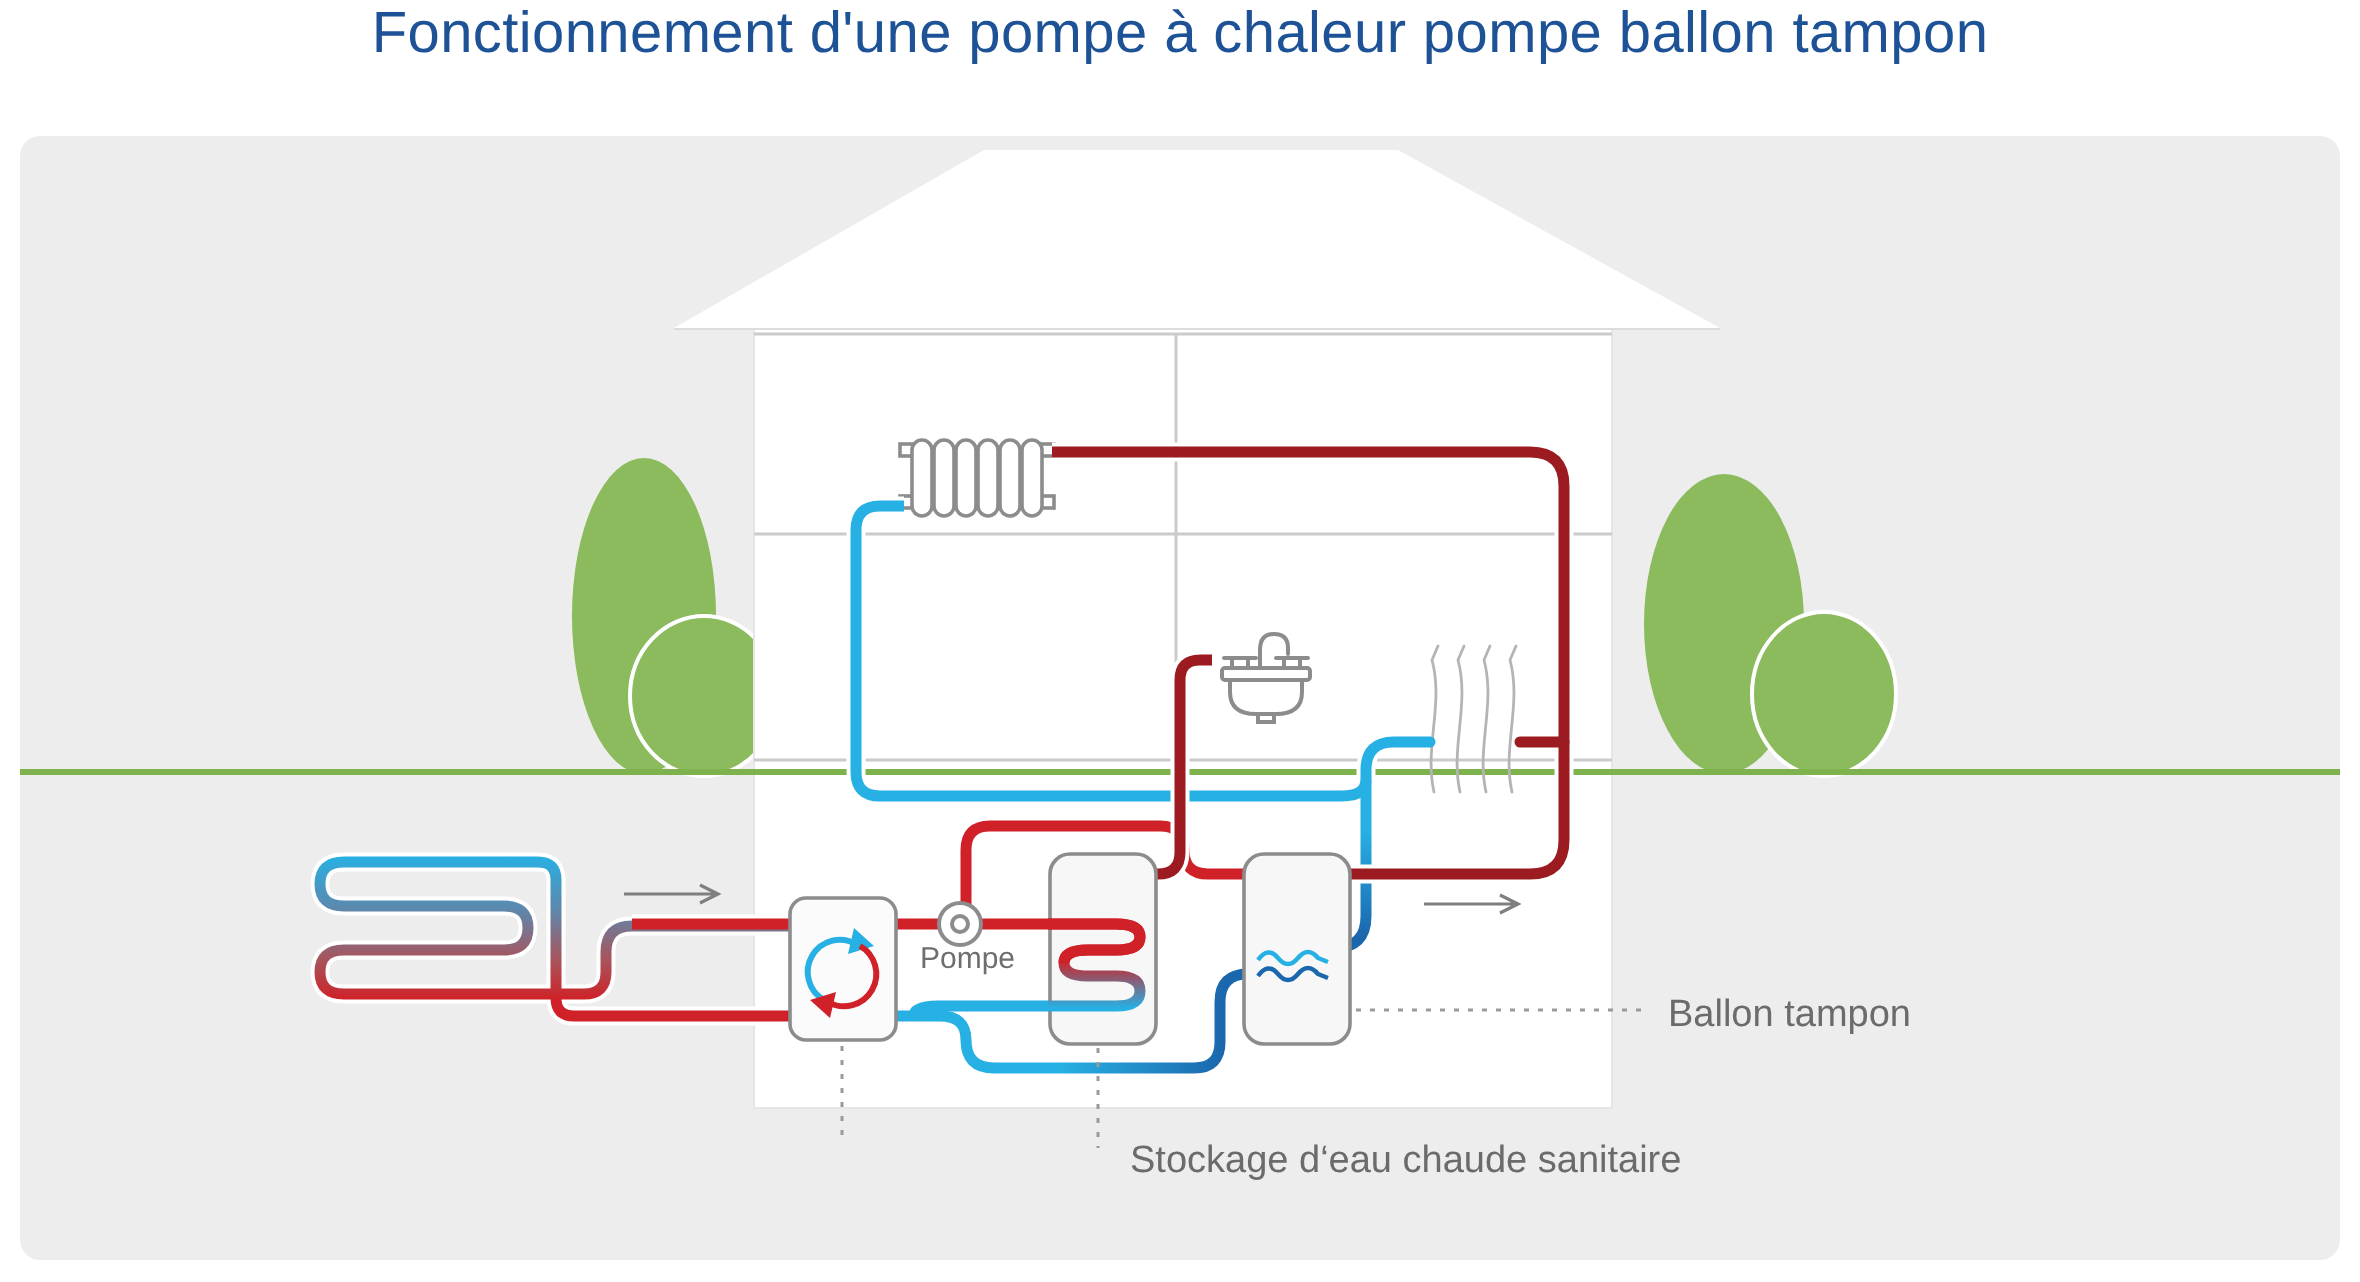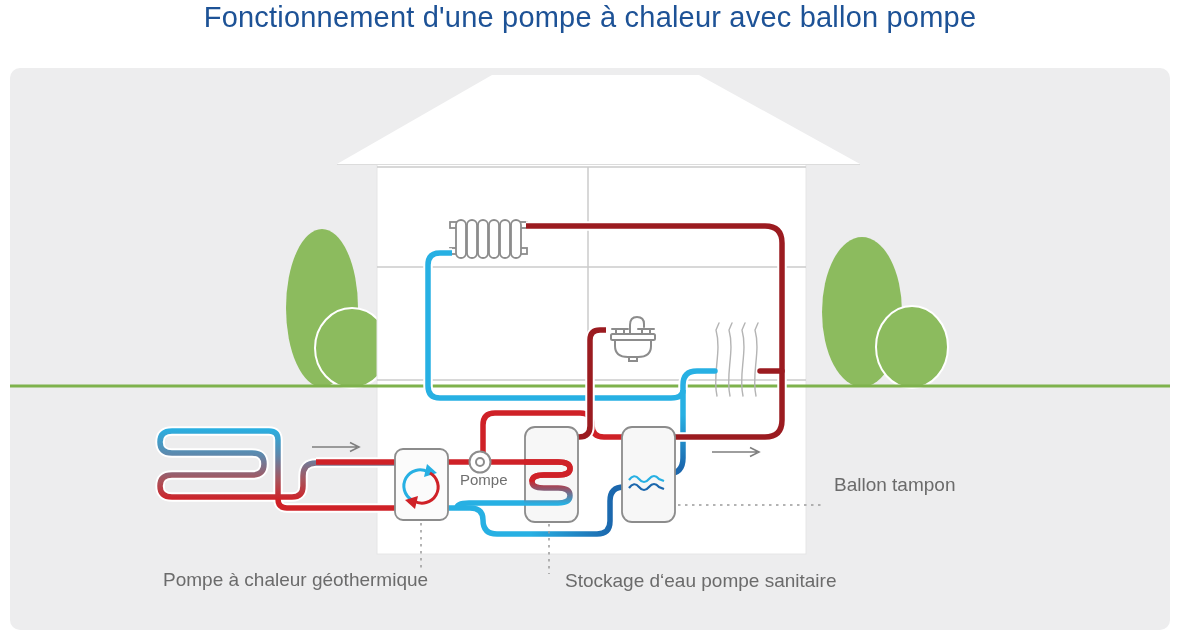--- a/index.html
+++ b/index.html
@@ -11,21 +11,21 @@
          background:#ededee;border-radius:10px;}
   svg{position:absolute;left:0;top:0;}
   .lbl{position:absolute;color:#6b6b6b;font-size:19px;white-space:nowrap;}
   .lbl-small{position:absolute;color:#6f6f6f;font-size:15px;white-space:nowrap;}
 </style>
 </head>
 <body>
 
 <div id="stage">
 
-  <div id="title">Fonctionnement d'une pompe à chaleur avec ballon pompe</div>
+  <div id="title">Fonctionnement d'une pompe à chaleur pompe ballon tampon</div>
 
   <div id="panel"></div>
 
   <svg width="1180" height="641" viewBox="0 0 1180 641">
     <defs>
       <linearGradient id="gSerp" gradientUnits="userSpaceOnUse" x1="0" y1="428" x2="0" y2="500">
         <stop offset="0" stop-color="#27b0e3"></stop>
           <stop offset="0.38" stop-color="#5f87ab"></stop>
         <stop offset="0.72" stop-color="#a8545c"></stop>
           <stop offset="1" stop-color="#cf2127"></stop>
@@ -165,16 +165,15 @@
     </g>
 
     <g fill="none" stroke="#9a9a9a" stroke-width="1.5" stroke-dasharray="2.5,4.5">
       <line x1="421" y1="523" x2="421" y2="572"></line>
       <line x1="549" y1="524" x2="549" y2="574"></line>
       <line x1="678" y1="505" x2="822" y2="505"></line>
     </g>
   </svg>
 
   <div class="lbl-small" style="left:460px;top:471px;">Pompe</div>
-  <div class="lbl" style="left:163px;top:569px;">Pompe à chaleur géothermique</div>
-  <div class="lbl" style="left:565px;top:570px;">Stockage d‘eau pompe sanitaire</div>
-  <div class="lbl" style="left:834px;top:474px;">Ballon tampon</div>
+  <div class="lbl" style="left:565px;top:570px;">Stockage d‘eau chaude sanitaire</div>
+  <div class="lbl" style="left:834px;top:497px;">Ballon tampon</div>
 </div>
 
 </body></html>

